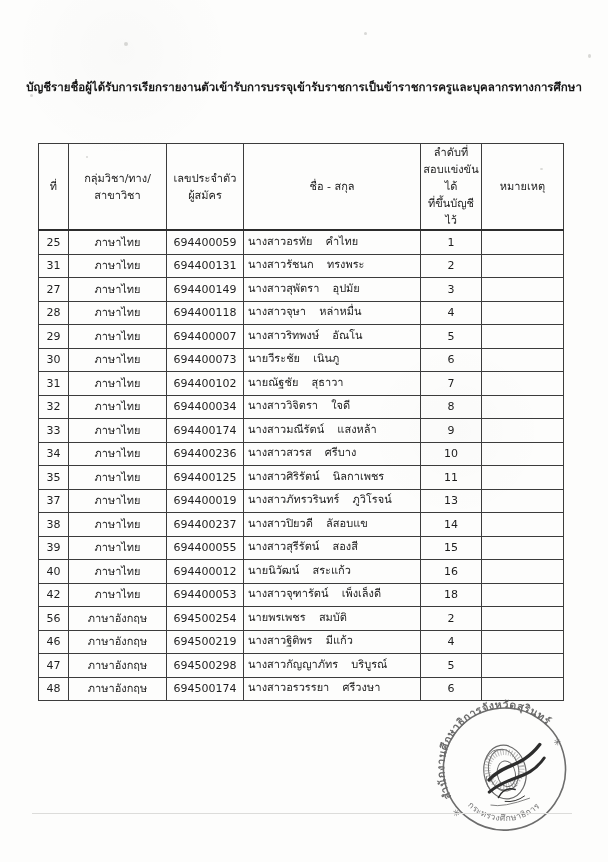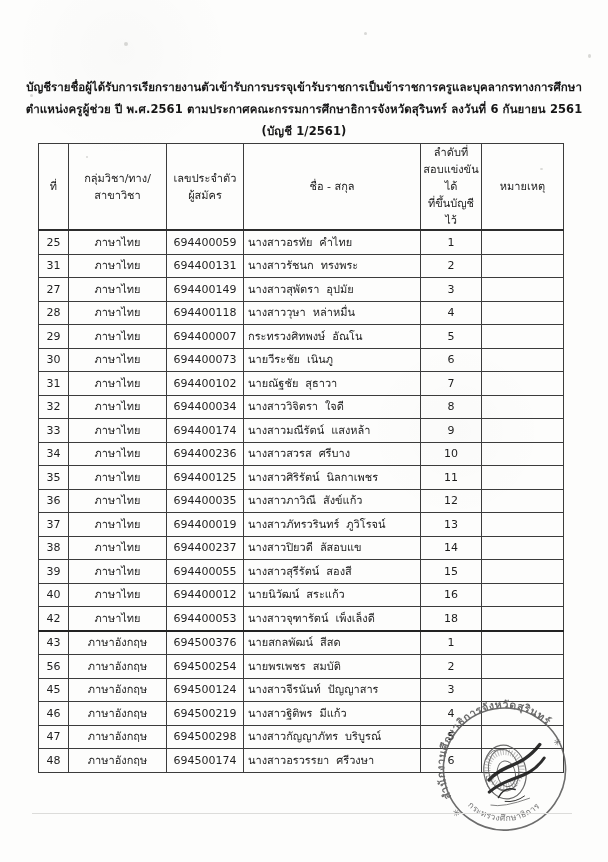--- a/index.html
+++ b/index.html
@@ -55,20 +55,21 @@
   table.roster tbody td{
     height:22.5px;
     text-align:center;
     vertical-align:middle;
     line-height:1.05;
   }
   table.roster tbody td.name{
     text-align:left;
     padding-left:4px;
     white-space:pre-wrap;
+    font-family:Liberation Mono, monospace;
   }
   table.roster tbody tr.group-start td{
     border-top:2.5px solid #222;
   }
   table.roster{border:1.5px solid #2c2c2c;}
   
   .stamp{
     position:absolute;left:430px;top:697px;width:150px;height:150px;
     transform:rotate(-10deg);
     opacity:0.88;
@@ -86,21 +87,20 @@
   .s5{left:86px;top:156px;width:2px;height:2px;}
   .s6{left:540px;top:168px;width:3px;height:2px;}
 </style>
 </head>
 <body>
 
 <div class="page">
 
   <div class="doc-header">
     <div class="line1">บัญชีรายชื่อผู้ได้รับการเรียกรายงานตัวเข้ารับการบรรจุเข้ารับราชการเป็นข้าราชการครูและบุคลากรทางการศึกษา</div>
-    <div class="line2">ตำแหน่งครูผู้ช่วย ปี พ.ศ.2561 ตามประกาศคณะกรรมการศึกษาธิการจังหวัดสุรินทร์ ลงวันที่ 6 กันยายน 2561 (บัญชี 1/2561)</div>
   </div>
 
   <div class="table-wrap">
     <table class="roster">
       <colgroup>
         <col style="width:30px">
           <col style="width:98px">
           <col style="width:77px">
         <col style="width:177px">
           <col style="width:61px">
@@ -145,30 +145,30 @@
             <td>694400149</td>
             <td class="name">นางสาวสุพัตรา  อุปมัย</td>
             <td>3</td>
             <td></td>
           </tr>
 
           <tr>
             <td>28</td>
             <td>ภาษาไทย</td>
             <td>694400118</td>
-            <td class="name">นางสาววุษา  หล่าหมื่น</td>
+            <td class="name">นางสาวจุษา  หล่าหมื่น</td>
             <td>4</td>
             <td></td>
           </tr>
 
           <tr>
             <td>29</td>
             <td>ภาษาไทย</td>
             <td>694400007</td>
-            <td class="name">กระทรวงศิทพงษ์  อัณโน</td>
+            <td class="name">นางสาวริทพงษ์  อัณโน</td>
             <td>5</td>
             <td></td>
           </tr>
 
           <tr>
             <td>30</td>
             <td>ภาษาไทย</td>
             <td>694400073</td>
             <td class="name">นายวีระชัย  เนินภู</td>
             <td>6</td>
@@ -213,28 +213,20 @@
 
           <tr>
             <td>35</td>
             <td>ภาษาไทย</td>
             <td>694400125</td>
             <td class="name">นางสาวศิริรัตน์  นิลกาเพชร</td>
             <td>11</td>
             <td></td>
           </tr>
 
-          <tr>
-            <td>36</td>
-            <td>ภาษาไทย</td>
-            <td>694400035</td>
-            <td class="name">นางสาวภาวิณี  สังข์แก้ว</td>
-            <td>12</td>
-            <td></td>
-          </tr>
 
           <tr>
             <td>37</td>
             <td>ภาษาไทย</td>
             <td>694400019</td>
             <td class="name">นางสาวภัทรวรินทร์  ภูวิโรจน์</td>
             <td>13</td>
             <td></td>
           </tr>
 
@@ -268,46 +260,30 @@
 
           <tr>
             <td>42</td>
             <td>ภาษาไทย</td>
             <td>694400053</td>
             <td class="name">นางสาวจุฑารัตน์  เพ็งเล็งดี</td>
             <td>18</td>
             <td></td>
           </tr>
 
-          <tr class="group-start">
-            <td>43</td>
-            <td>ภาษาอังกฤษ</td>
-            <td>694500376</td>
-            <td class="name">นายสกลพัฒน์  สีสด</td>
-            <td>1</td>
-            <td></td>
-          </tr>
 
           <tr>
             <td>56</td>
             <td>ภาษาอังกฤษ</td>
             <td>694500254</td>
             <td class="name">นายพรเพชร  สมบัติ</td>
             <td>2</td>
             <td></td>
           </tr>
 
-          <tr>
-            <td>45</td>
-            <td>ภาษาอังกฤษ</td>
-            <td>694500124</td>
-            <td class="name">นางสาวจีรนันท์  ปัญญาสาร</td>
-            <td>3</td>
-            <td></td>
-          </tr>
 
           <tr>
             <td>46</td>
             <td>ภาษาอังกฤษ</td>
             <td>694500219</td>
             <td class="name">นางสาวฐิติพร  มีแก้ว</td>
             <td>4</td>
             <td></td>
           </tr>
 

